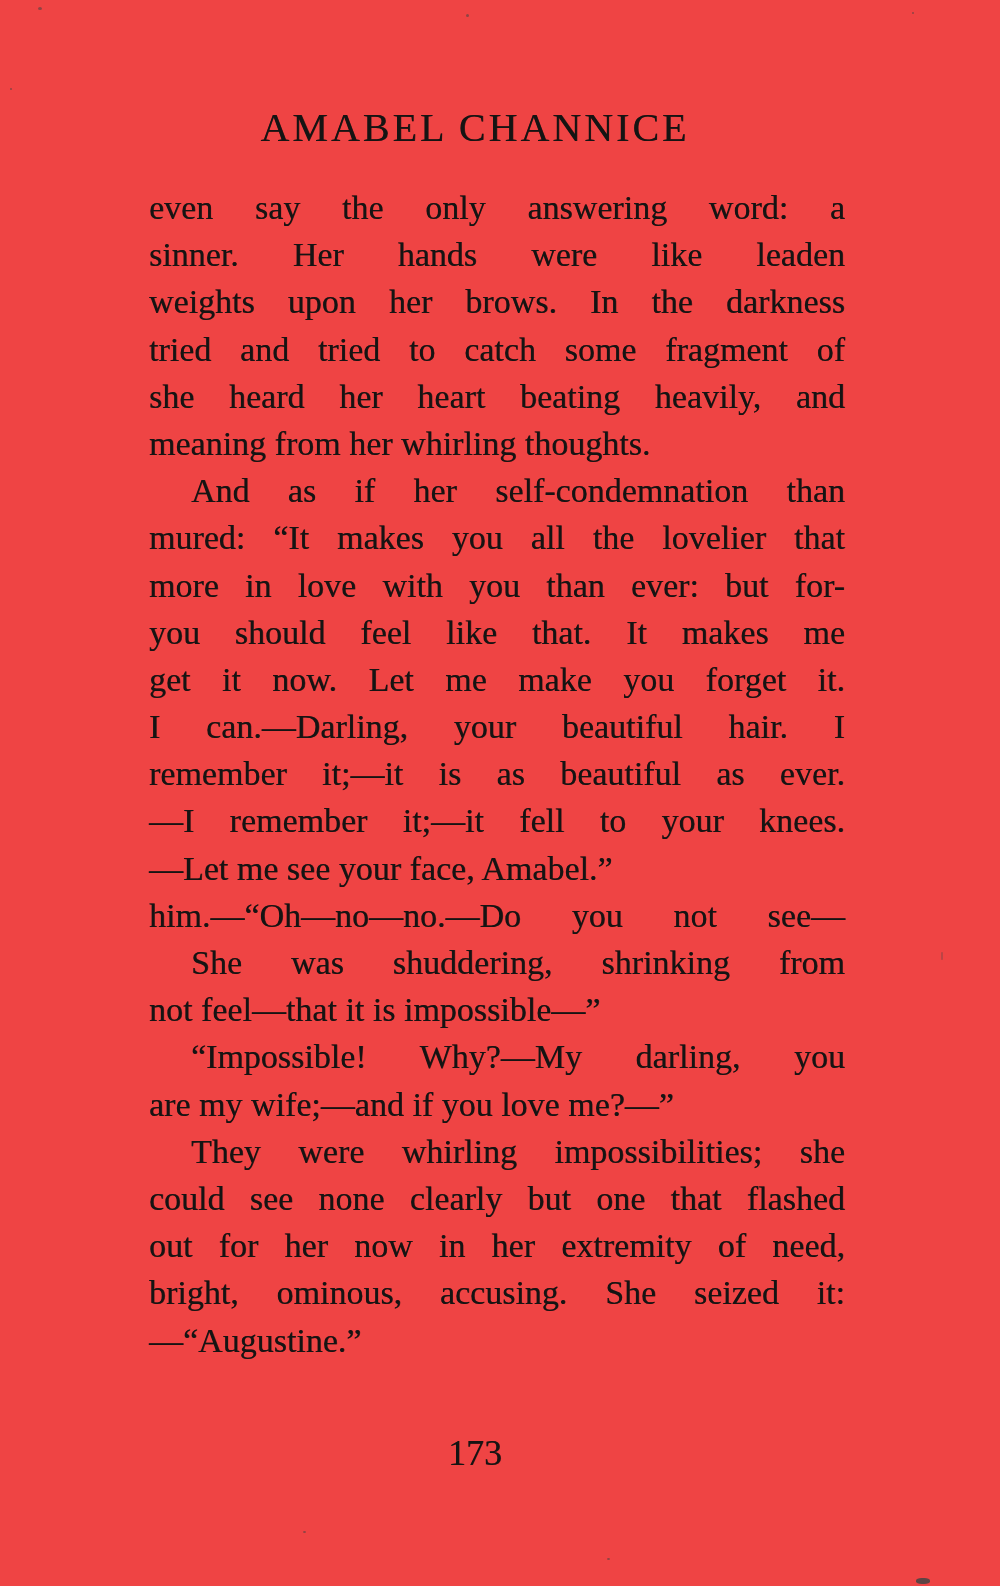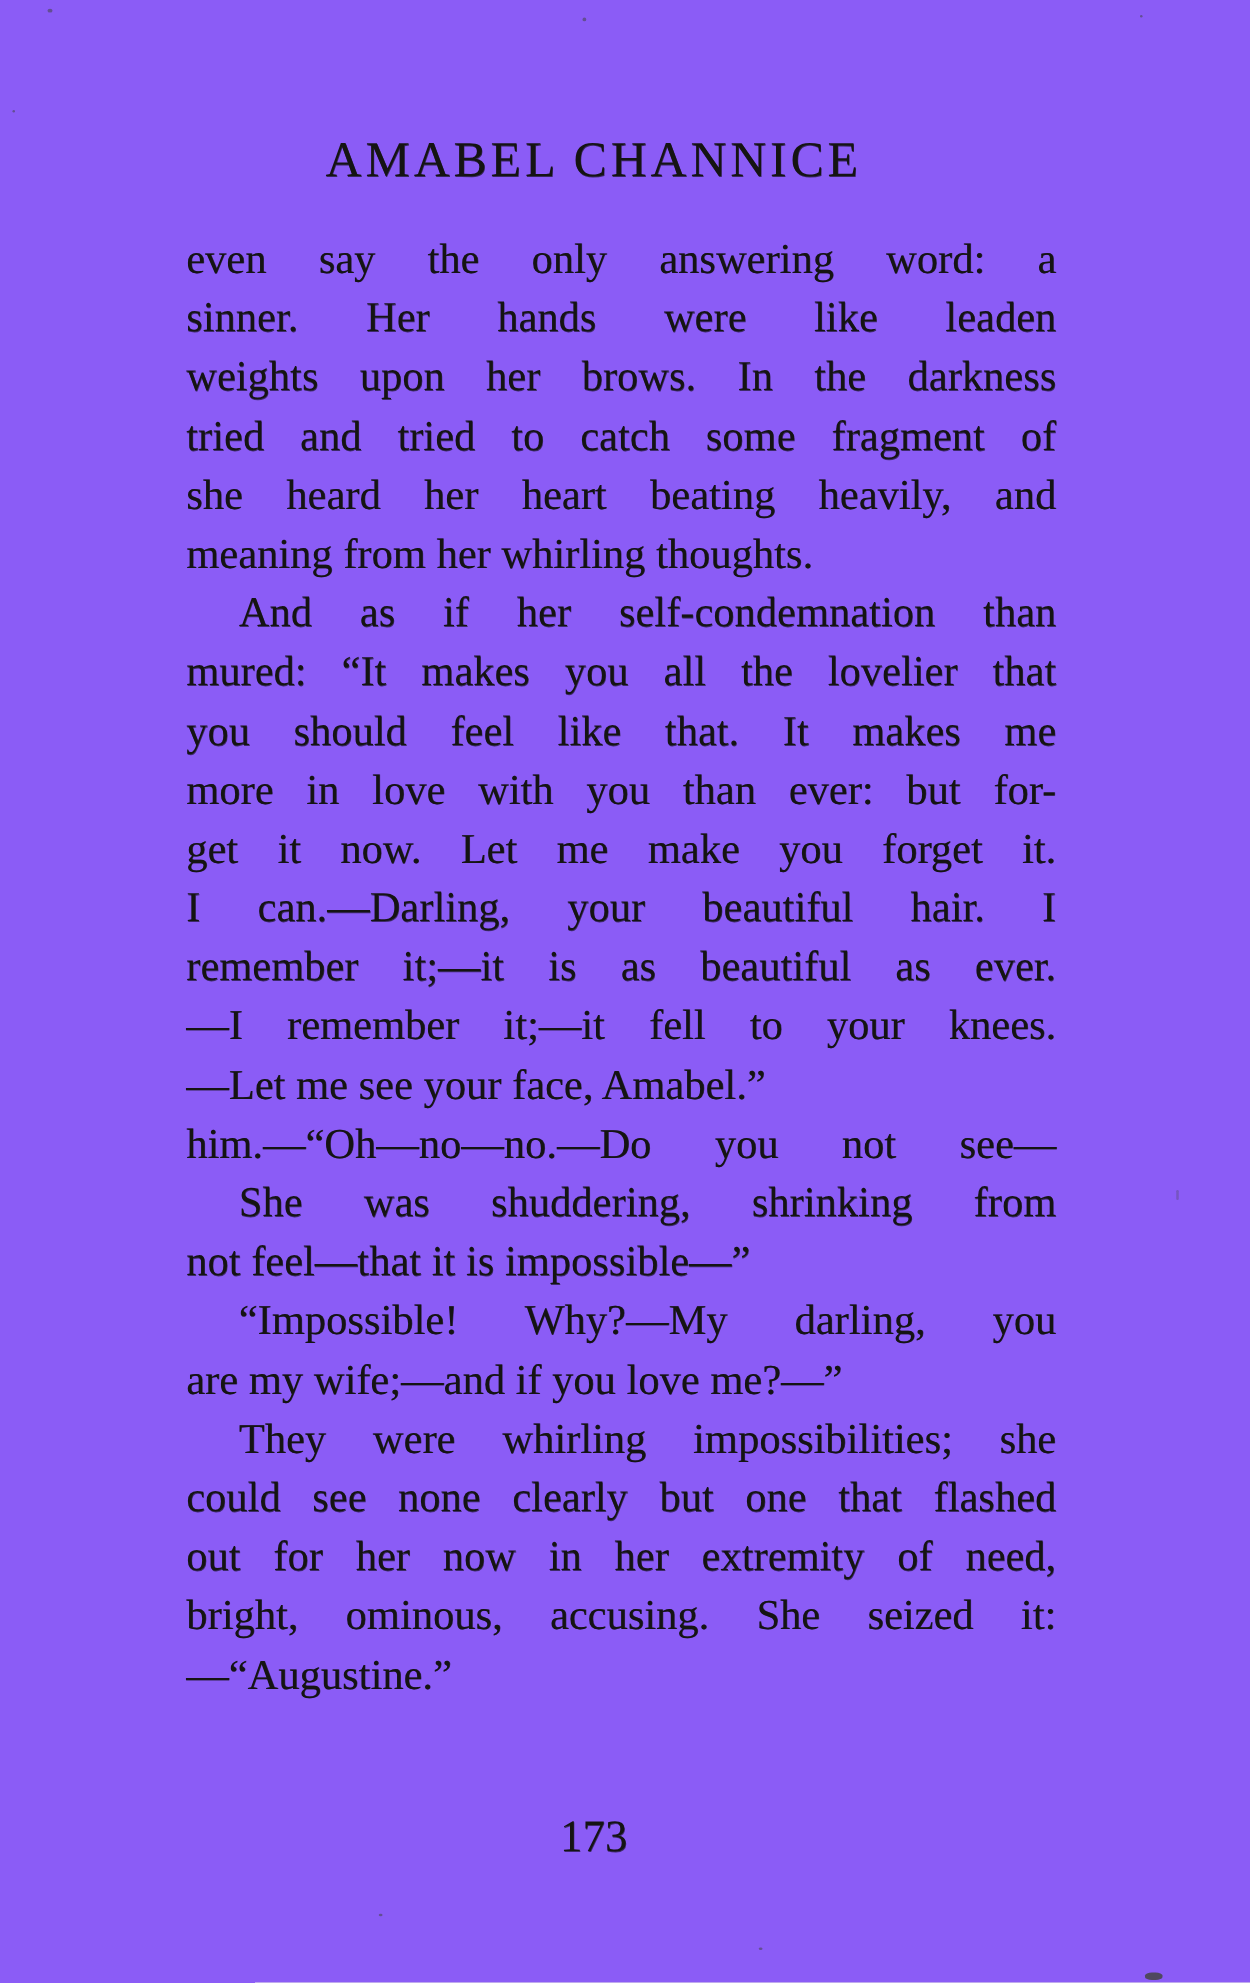--- a/index.html
+++ b/index.html
@@ -1,21 +1,21 @@
 <!DOCTYPE html>
 <html><head>
 <meta charset="utf-8">
 <style>
   html, body { margin: 0; padding: 0; background: #e8e8e8; }
   .page {
     position: relative;
     width: 1000px;
     height: 1586px;
     margin: 0 auto;
-    background: #8b5cf6;
+    background: #ef4444;
     font-family: "Liberation Serif", "DejaVu Serif", serif;
     color: #151413;
     overflow: hidden;
   }
   .running-head {
     position: absolute;
     top: 104px;
     left: 105px;
     width: 740px;
     text-align: center;
@@ -47,21 +47,20 @@
   .line.last { text-align: right; text-align-last: left; }
   .line.ind { padding-left: 42px; }
   .folio {
     position: absolute;
     top: 1432px;
     left: 105px;
     width: 740px;
     text-align: center;
     font-size: 36px;
     text-shadow: 0.4px 0.4px 0.5px rgba(10,10,10,0.6);
-    margin-top: 16px;
   }
   .speck {
     position: absolute;
     background: #444;
     border-radius: 50%;
     opacity: 0.55;
   }
 </style>
 </head>
 <body>
@@ -72,22 +71,22 @@
 
   <div class="text-block">
     <div class="line j">even say the only answering word: a</div>
     <div class="line j">sinner. Her hands were like leaden</div>
     <div class="line j">weights upon her brows. In the darkness</div>
     <div class="line j">tried and tried to catch some fragment of</div>
     <div class="line j">she heard her heart beating heavily, and</div>
     <div class="line last">meaning from her whirling thoughts.</div>
     <div class="line j ind">And as if her self-condemnation than</div>
     <div class="line j">mured: “It makes you all the lovelier that</div>
+    <div class="line j">more in love with you than ever: but for-</div>
     <div class="line j">you should feel like that. It makes me</div>
-    <div class="line j">more in love with you than ever: but for-</div>
     <div class="line j">get it now. Let me make you forget it.</div>
     <div class="line j">I can.—Darling, your beautiful hair. I</div>
     <div class="line j">remember it;—it is as beautiful as ever.</div>
     <div class="line j">—I remember it;—it fell to your knees.</div>
     <div class="line last">—Let me see your face, Amabel.”</div>
     <div class="line j">him.—“Oh—no—no.—Do you not see—</div>
     <div class="line j ind">She was shuddering, shrinking from</div>
     <div class="line last">not feel—that it is impossible—”</div>
     <div class="line j ind">“Impossible! Why?—My darling, you</div>
     <div class="line last">are my wife;—and if you love me?—”</div>

